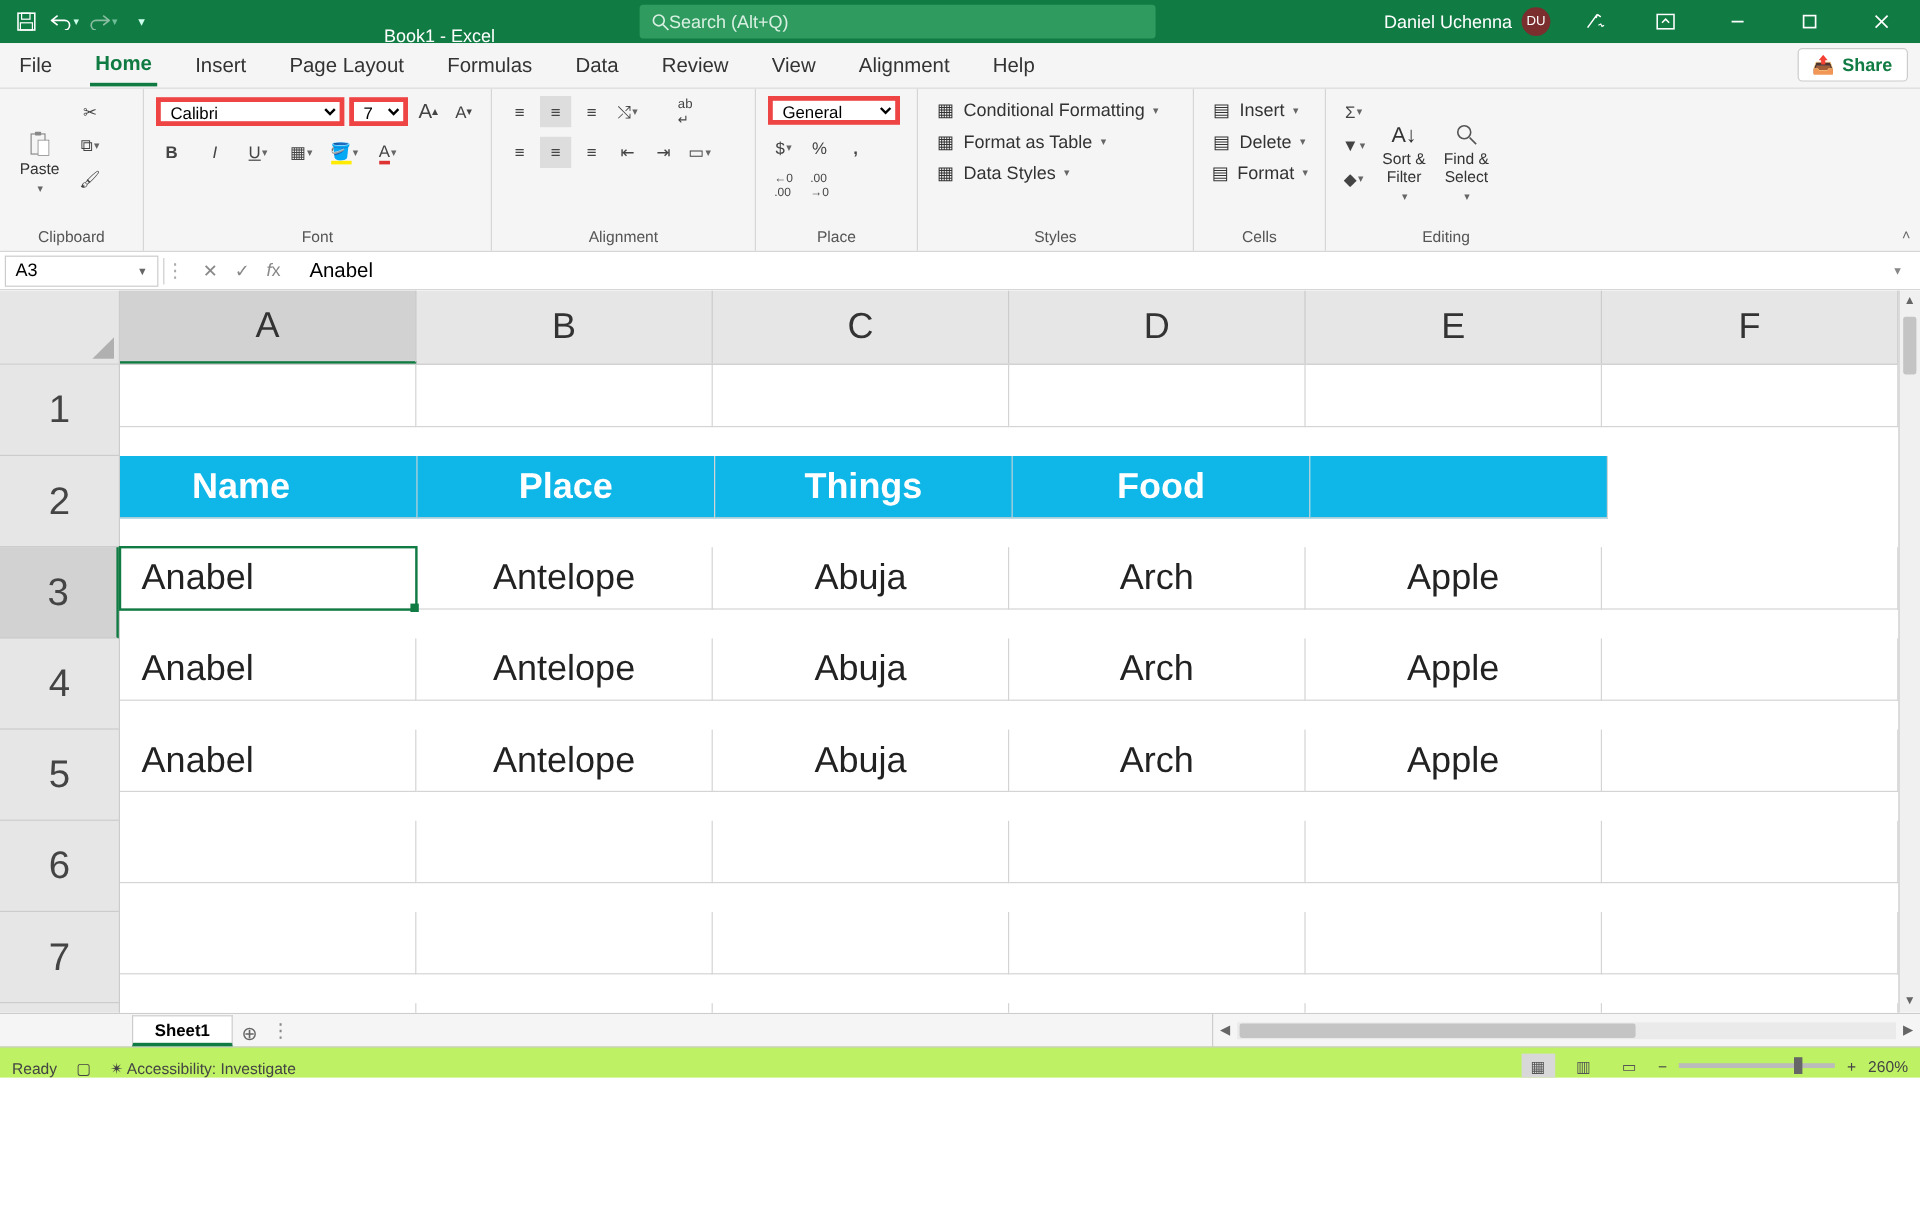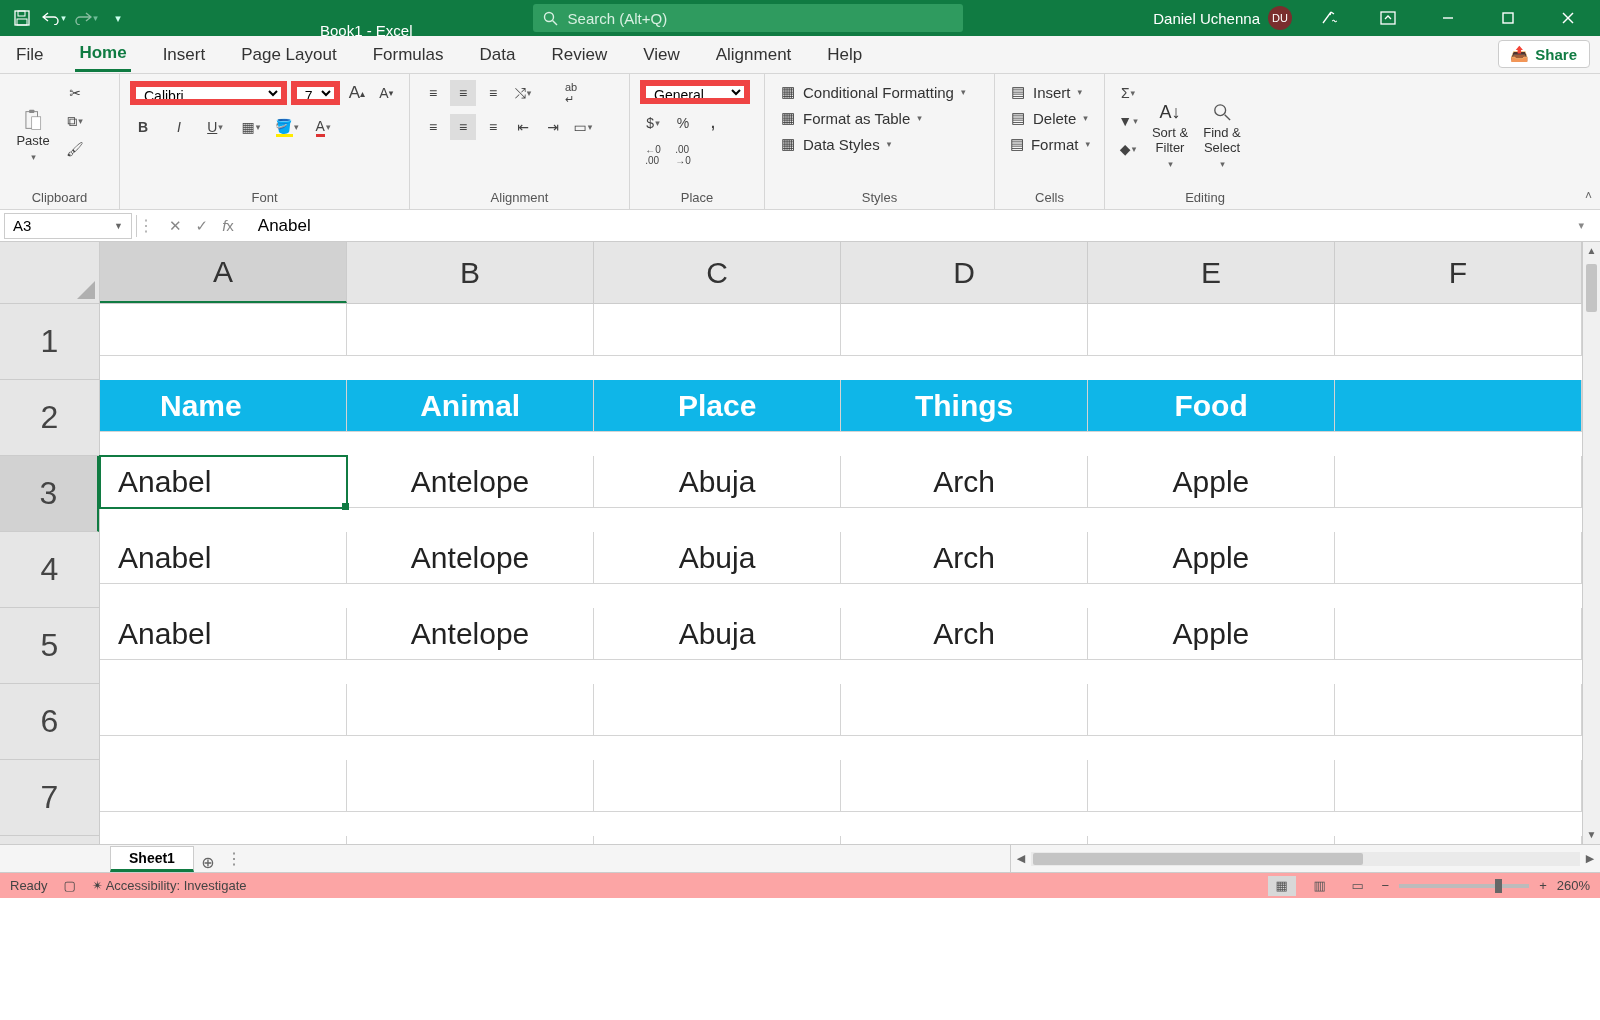--- a/index.html
+++ b/index.html
@@ -3,21 +3,21 @@
 <meta charset="utf-8">
 <style>
 * { box-sizing: border-box; margin: 0; padding: 0; font-family: "Segoe UI", sans-serif; }
 body { width: 1600px; height: 1020px; overflow: hidden; background: #fff; user-select: none; }
 
 
 .titlebar { height: 36px; background: #107b42; display: flex; align-items: center; color: #fff; font-size: 13px; }
 .titlebar .qat { display: flex; align-items: center; gap: 4px; padding: 0 8px; }
 .titlebar .qat .qbtn { width: 28px; height: 28px; display: flex; align-items: center; justify-content: center; }
 .titlebar .doc-title { flex: 0 0 auto; margin-left: 180px; font-size: 15px; margin-top: 24px; }
-.titlebar .searchbox { margin-left: 120px; width: 430px; height: 28px; background: #2f9b5f; border-radius: 3px; display: flex; align-items: center; padding: 0 10px; gap: 10px; color: #d8f0e2; font-size: 15px; }
+.titlebar .searchbox { margin-left: 120px; width: 430px; height: 28px; background: #2f9b5f; border-radius: 3px; display: flex; align-items: center; padding: 0 10px; color: #d8f0e2; font-size: 15px; }
 .titlebar .right { margin-left: auto; display: flex; align-items: center; gap: 12px; padding-right: 8px; }
 .titlebar .user { display: flex; align-items: center; gap: 8px; font-size: 15px; }
 .avatar { width: 24px; height: 24px; border-radius: 50%; background: #7a2e2e; display: flex; align-items: center; justify-content: center; font-size: 11px; }
 .winbtn { width: 48px; height: 36px; display: flex; align-items: center; justify-content: center; }
 
 
 .tabs { height: 38px; background: #f5f5f5; display: flex; align-items: center; padding: 0 12px; gap: 28px; font-size: 17px; color: #333; position:relative; border-bottom:1px solid #d6d6d6;}
 .tab { padding: 6px 4px; cursor: pointer; }
 .tab.active { color: #0f7b42; font-weight: 600; border-bottom: 3px solid #0f7b42; }
 .share-btn { position: absolute; right: 10px; top: 4px; background: #fff; border: 1px solid #ccc; border-radius: 4px; padding: 4px 12px; color: #107b42; font-weight: 600; font-size: 15px; display:flex; align-items:center; gap:6px;}
@@ -25,21 +25,21 @@
 
 .ribbon { height: 136px; background: #f5f5f5; border-bottom: 1px solid #d6d6d6; display: flex; position:relative;}
 .group { border-right: 1px solid #d6d6d6; padding: 6px 10px 2px; display: flex; flex-direction: column; }
 .group-body { flex: 1; display: flex; gap: 6px; }
 .group-label { text-align: center; font-size: 13px; color: #555; padding: 2px 0; position:relative;}
 .col { display: flex; flex-direction: column; gap: 2px; }
 .row { display: flex; align-items: center; gap: 4px; }
 .bigbtn { width: 46px; display:flex; flex-direction:column; align-items:center; justify-content:center; gap:4px; font-size:13px; color:#333; padding-top:4px;}
 .smbtn { width: 26px; height: 26px; display:flex; align-items:center; justify-content:center; color:#444; font-size:14px;}
 .dd { font-size:9px; color:#666; margin-left:1px;}
-select.combo, input.combo { height:24px; font-size:14px; border:6px solid #ef4444; background:#fff; padding:0 4px;}
+select.combo, input.combo { height:24px; font-size:14px; border:4px solid #ef4444; background:#fff; padding:0 4px;}
 .styles-item { display:flex; align-items:center; gap:6px; font-size:15px; color:#333; padding:3px 4px; white-space:nowrap;}
 .ic { width:18px; height:18px; display:inline-flex; align-items:center; justify-content:center;}
 .collapse-caret{ position:absolute; right:8px; bottom:6px; font-size:12px; color:#666;}
 
 
 .fbar { height: 32px; border-bottom: 1px solid #ccc; display:flex; align-items:center; background:#fff;}
 .namebox { width: 128px; height: 26px; border:1px solid #ccc; margin:0 4px; display:flex; align-items:center; padding:0 8px; font-size:15px; justify-content:space-between;}
 .fx-btns { display:flex; gap:14px; padding:0 14px; color:#888; align-items:center; font-size:15px;}
 .formula { flex:1; padding:0 10px; font-size:17px; display:flex; align-items:center; justify-content:space-between;}
 .formula .exp{font-size:11px;color:#888; margin-right:6px;}
@@ -71,21 +71,21 @@
 .sheet-tabs{ display:flex; align-items:flex-end; padding-left:110px;}
 .sheet-tab{ padding:3px 18px; background:#fff; border:1px solid #ccc; border-bottom:3px solid #107b42; font-size:14px; font-weight:600;}
 .addsheet{ width:28px; display:flex; align-items:center; justify-content:center; color:#666; font-size:16px;}
 .hscroll{ margin-left:auto; width:590px; display:flex; align-items:center; border-left:1px solid #ccc;}
 .hscroll .arr{width:20px; text-align:center; color:#666; font-size:11px;}
 .hscroll .track{flex:1; height:14px; background:#eaeaea; position:relative;}
 .hscroll .track .th{position:absolute; left:2px; top:1px; height:12px; width:330px; background:#c4c4c4; border-radius:2px;}
 .splitter{ width:24px; display:flex; align-items:center; justify-content:center; color:#888;}
 
 
-.status { height:26px; background:#fca5a5; border-top:1px solid #ccc; display:flex; align-items:center; font-size:13px; color:#444; padding:0 10px; gap:16px;}
+.status { height:26px; background:#bef264; border-top:1px solid #ccc; display:flex; align-items:flex-end; font-size:13px; color:#444; padding:0 10px; gap:16px;}
 .status .right{ margin-left:auto; display:flex; align-items:center; gap:10px;}
 .viewbtn{ width:28px; height:20px; border:1px solid transparent; display:flex; align-items:center; justify-content:center; color:#555;}
 .viewbtn.active{ background:#d8d8d8;}
 .zoom-track{ width:130px; height:4px; background:#bbb; position:relative;}
 .zoom-track .zt{position:absolute; top:-5px; left:96px; width:7px; height:14px; background:#666;}
 
 svg{display:block;}
 </style>
 </head>
 <body>
@@ -409,21 +409,20 @@
       <div class="crow">
         <div class="cell"></div>
         <div class="cell"></div>
         <div class="cell"></div>
         <div class="cell"></div>
         <div class="cell"></div>
         <div class="cell"></div>
       </div>
       <div class="crow hdr">
         <div class="cell">Name</div>
-        <div class="cell">Animal</div>
         <div class="cell">Place</div>
         <div class="cell">Things</div>
         <div class="cell">Food</div>
         <div class="cell"></div>
       </div>
       <div class="crow">
         <div class="cell sel">Anabel</div>
         <div class="cell center">Antelope</div>
         <div class="cell center">Abuja</div>
         <div class="cell center">Arch</div>

